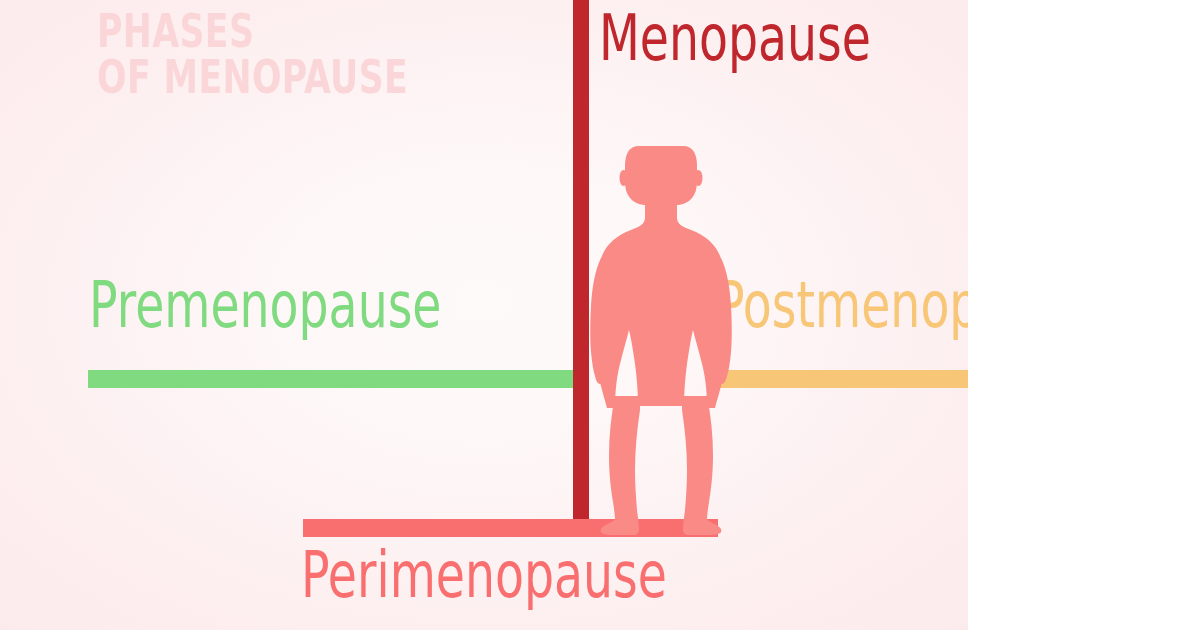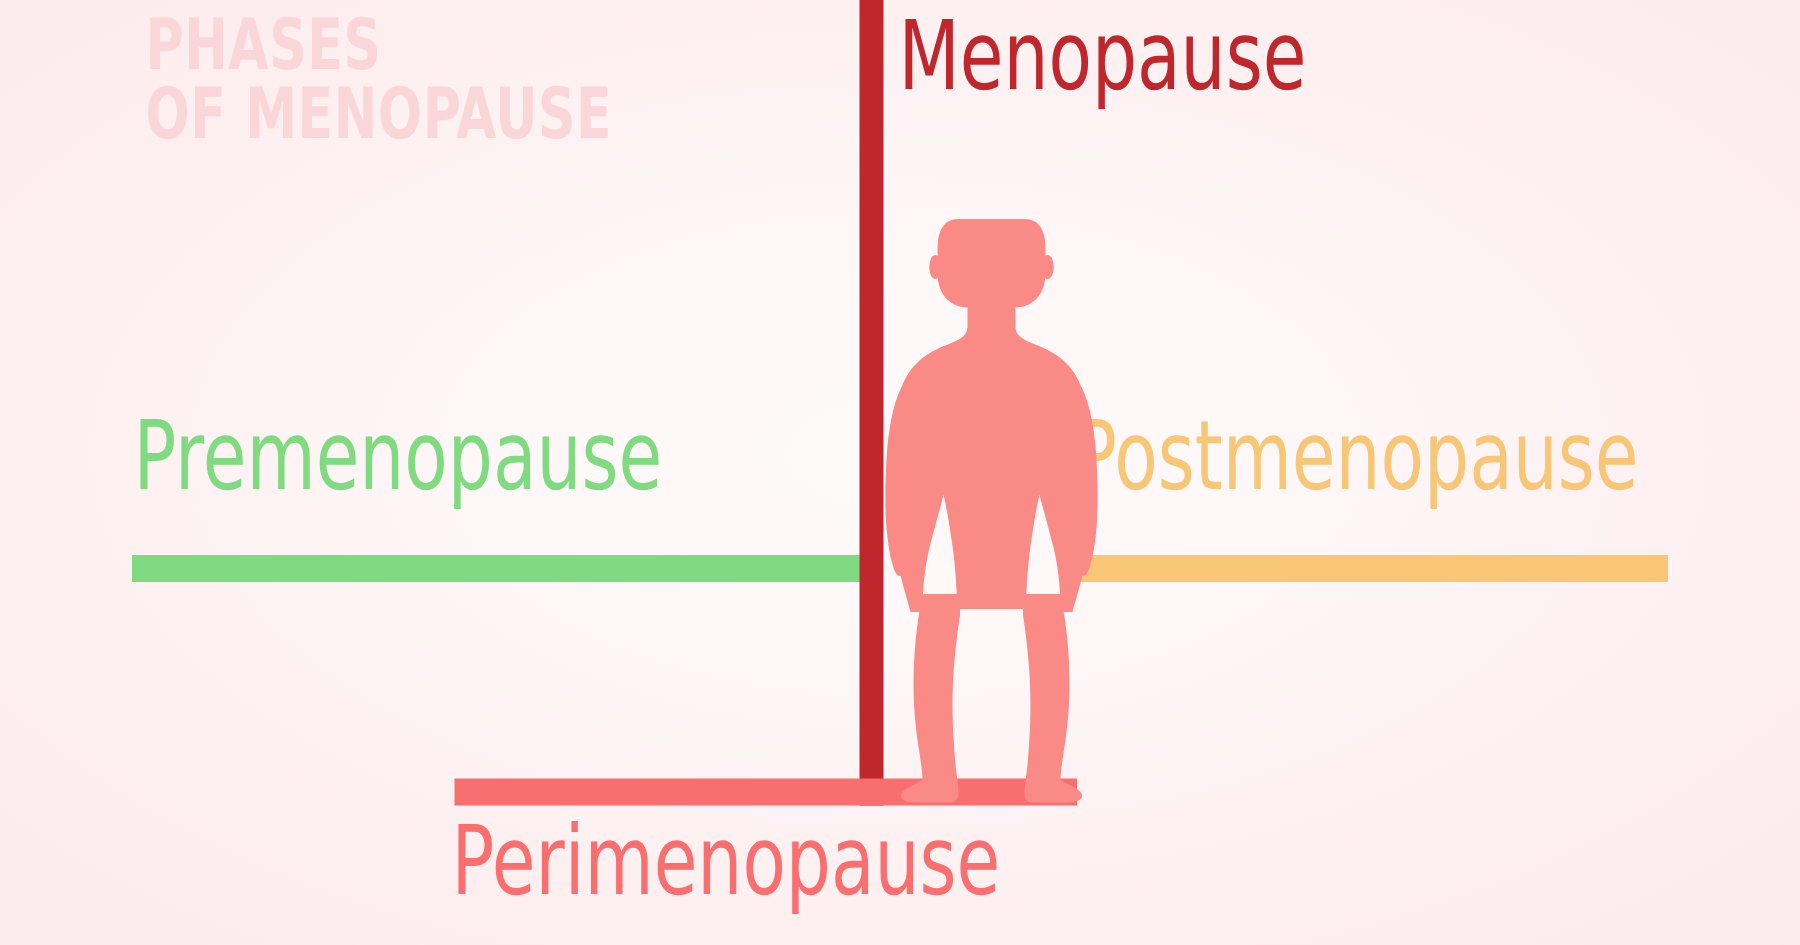--- a/index.html
+++ b/index.html
@@ -124,21 +124,21 @@
     top: 138px;
     width: 180px;
     height: 400px;
     z-index: 6;
   }
   #figure-silhouette svg { display: block; width: 100%; height: 100%; }
 </style>
 </head>
 <body>
 
-<div id="infographic" style="width: 1200px; height: 630px;">
+<div id="infographic" style="width: 968px; height: 630px;">
 
   <div class="title-block" style="color: rgb(251, 214, 216);">
     <span class="title-line">PHASES</span>
     <span class="title-line">OF MENOPAUSE</span>
   </div>
 
   <div class="bar" id="bar-premenopause" style="background: rgb(127, 218, 128);"></div>
   <div class="bar" id="bar-postmenopause" style="background: rgb(248, 198, 119);"></div>
   <div class="bar" id="bar-vertical-menopause" style="background: rgb(192, 39, 45);"></div>
   <div class="bar" id="bar-perimenopause" style="background: rgb(249, 111, 111);"></div>

